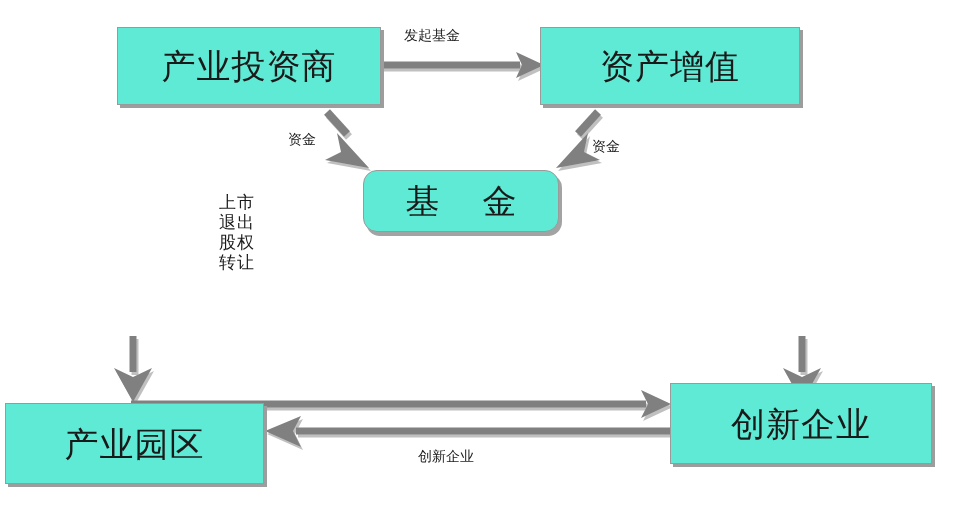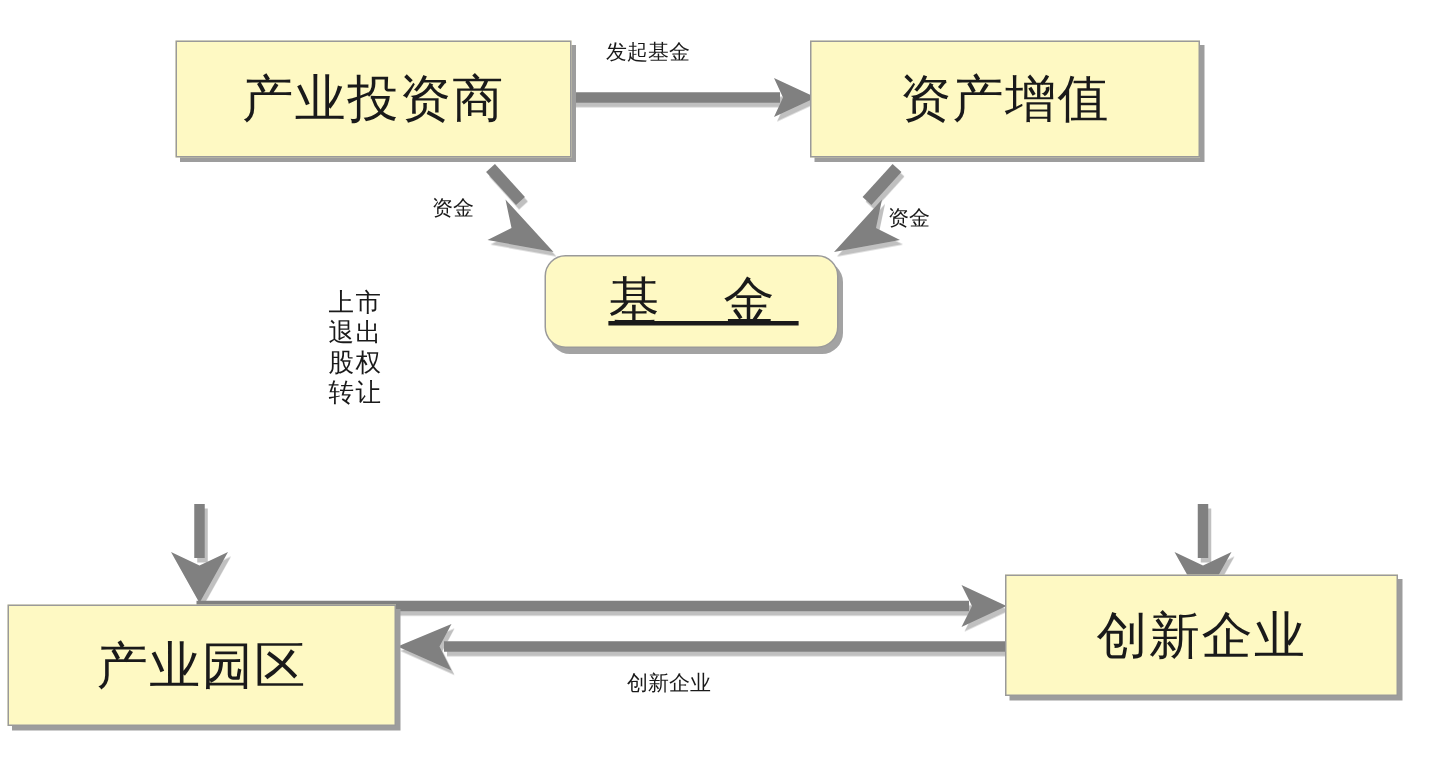--- a/index.html
+++ b/index.html
@@ -20,36 +20,35 @@
   #diagram-svg {
     position: absolute;
     left: 0;
     top: 0;
     width: 970px;
     height: 512px;
   }
   .node-box {
     position: absolute;
     box-sizing: border-box;
-    background: #fef9c3;
+    background: #5eead4;
     border: 1px solid #9a9a9a;
     display: flex;
     align-items: center;
     justify-content: center;
     color: #1a1a1a;
     line-height: 1;
     white-space: nowrap;
   }
   .node-box.shadowed {
     box-shadow: 3px 3px 0 0 #9d9d9d;
   }
   .node-box.rounded {
     border-radius: 14px;
     box-shadow: 3px 4px 0 0 #a3a3a3;
-    text-decoration: underline;
   }
   .node-label {
     font-size: 34px;
     letter-spacing: 1px;
   }
   .node-label.spaced {
     letter-spacing: 16px;
     text-indent: 16px;
   }
   .edge-label {

